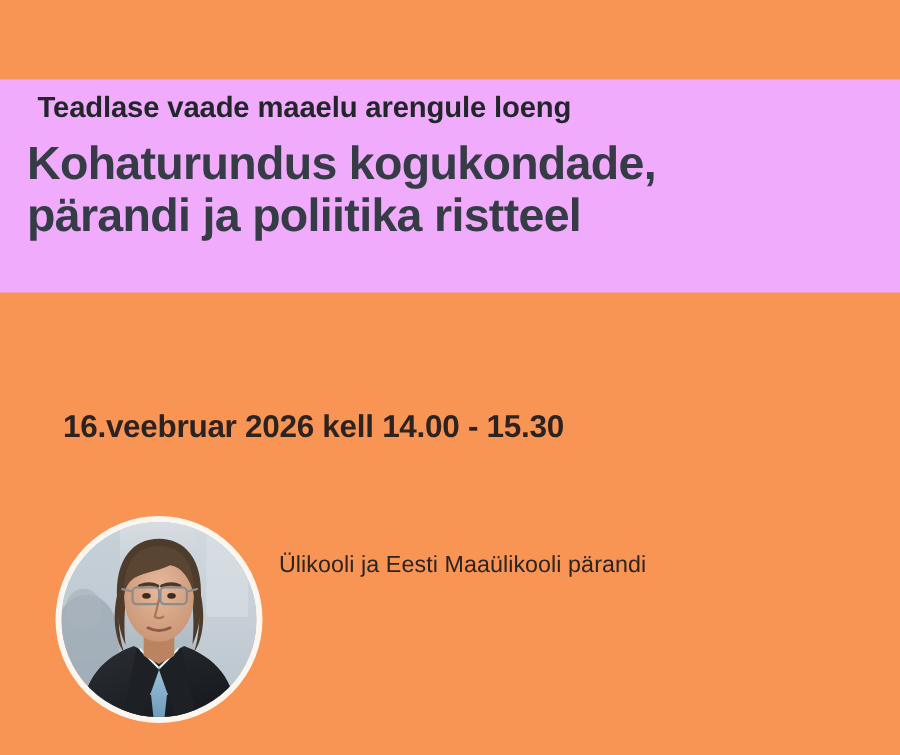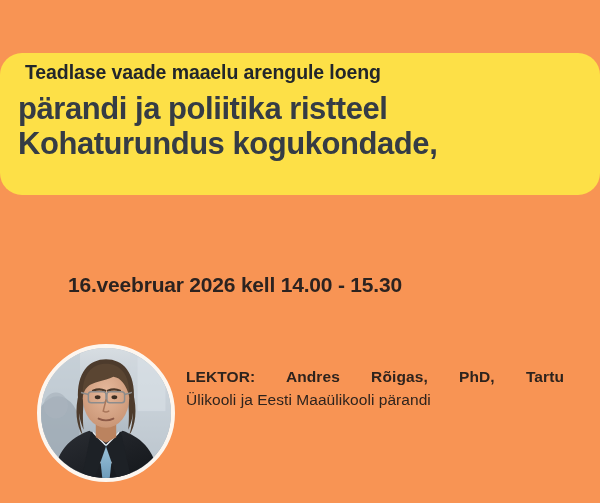--- a/index.html
+++ b/index.html
@@ -31,22 +31,21 @@
     background: #f89454;
   }
 
   
   .white-band {
     position: absolute;
     left: 0;
     top: 53px;
     width: 600px;
     height: 142px;
-    background: #fde047;
-    border-radius: 22px;
+    background: #f0abfc;
   }
 
   .kicker {
     position: absolute;
     left: 25px;
     top: 8px;
     font-size: 19.5px;
     font-weight: 700;
     letter-spacing: -0.1px;
     color: #22262b;
@@ -83,21 +82,20 @@
 
   .datetime {
     position: absolute;
     left: 42px;
     top: 273px;
     font-size: 21px;
     font-weight: 700;
     letter-spacing: -0.2px;
     color: #2c2320;
     white-space: nowrap;
-    margin-left: 26px;
   }
 
   
   .portrait {
     position: absolute;
     left: 37px;
     top: 344px;
     width: 138px;
     height: 138px;
     border-radius: 50%;
@@ -140,22 +138,22 @@
 <body>
 
 <div class="poster">
 
   <div class="top-strip"></div>
 
   <div class="white-band">
     <div class="kicker">Teadlase vaade maaelu arengule loeng</div>
 
     <div class="headline">
+      <span class="ln">Kohaturundus kogukondade,</span>
       <span class="ln">pärandi ja poliitika ristteel</span>
-      <span class="ln">Kohaturundus kogukondade,</span>
     </div>
   </div>
 
 
   <div class="datetime">16.veebruar 2026 kell 14.00 - 15.30</div>
 
   <div class="portrait">
     <svg viewBox="0 0 140 140" preserveAspectRatio="xMidYMid slice">
       <defs>
         <linearGradient id="bgGrad" x1="0" y1="0" x2="0" y2="1">
@@ -220,17 +218,16 @@
       <path d="M70 56 L67 68 q3 2 6 0" stroke="#a9765a" stroke-width="1.6" fill="none" stroke-linecap="round"></path>
 
       <path d="M62 76 q8 4 16 0" stroke="#8d5a47" stroke-width="2" fill="none" stroke-linecap="round"></path>
 
       <path d="M41 48 C36 66 38 84 45 94 C40 78 40 62 44 50 Z" fill="#4d3b2c"></path>
       <path d="M99 48 C104 66 102 84 95 94 C100 78 100 62 96 50 Z" fill="#4d3b2c"></path>
     </svg>
   </div>
 
   <div class="lecturer">
-    <span class="line1">LEKTOR:  Andres  Rõigas,  PhD,  Tartu</span>
     <span class="line2">Ülikooli ja Eesti Maaülikooli pärandi</span>
   </div>
 
 </div>
 
 </body></html>

